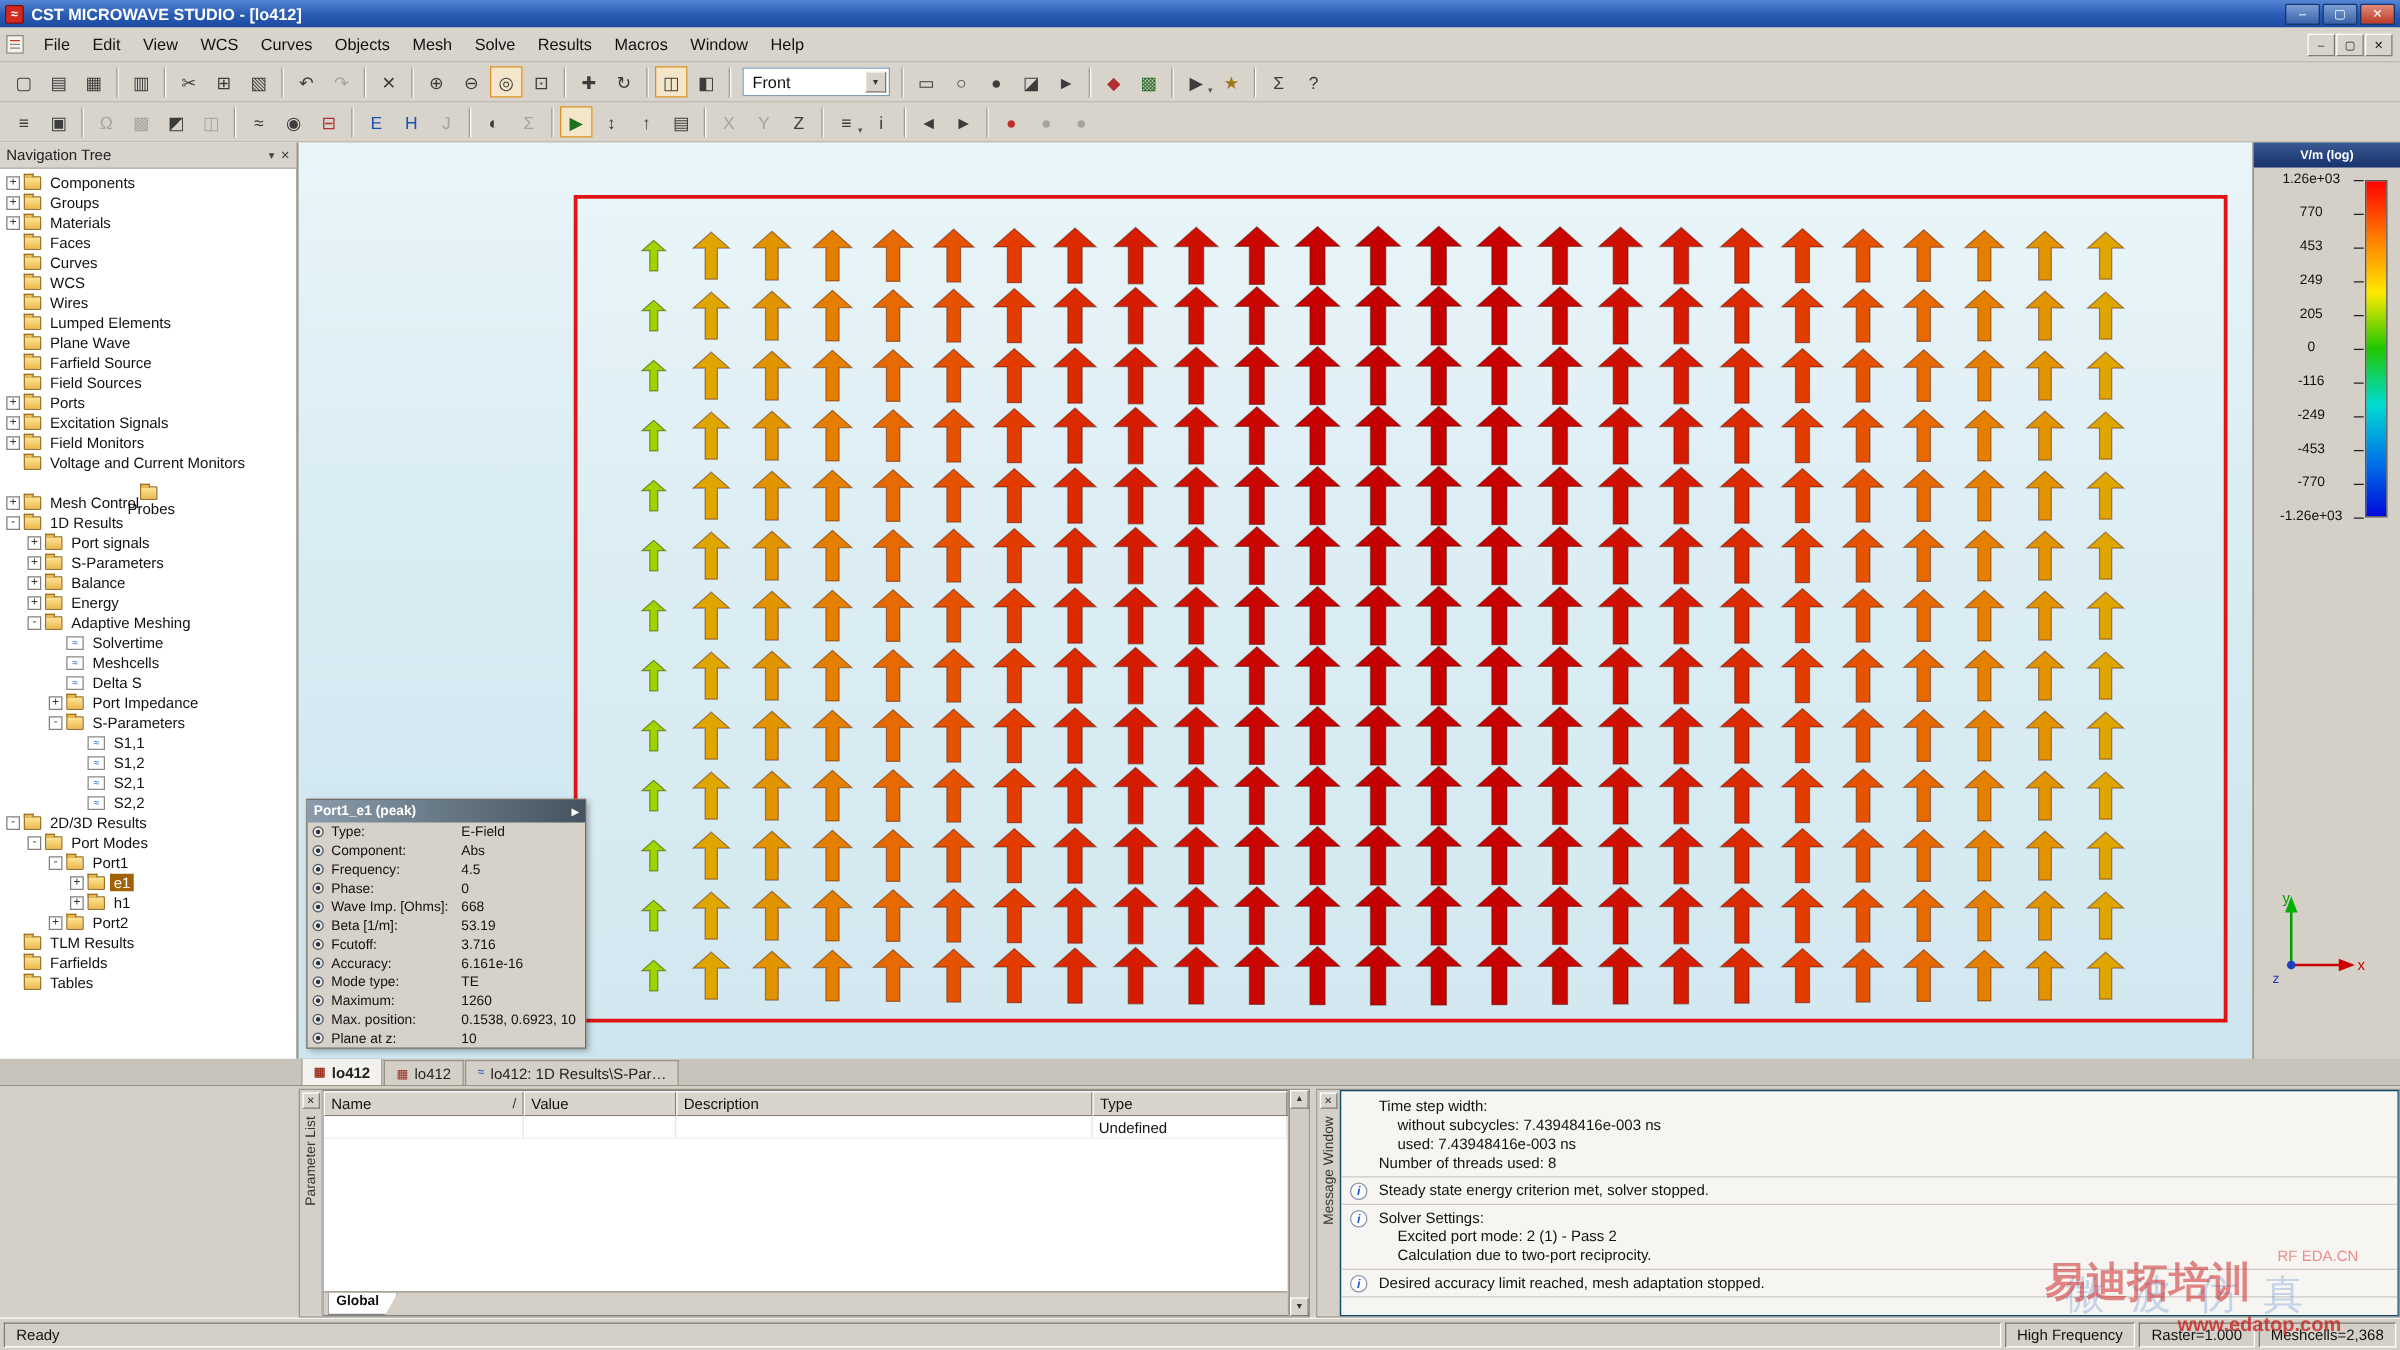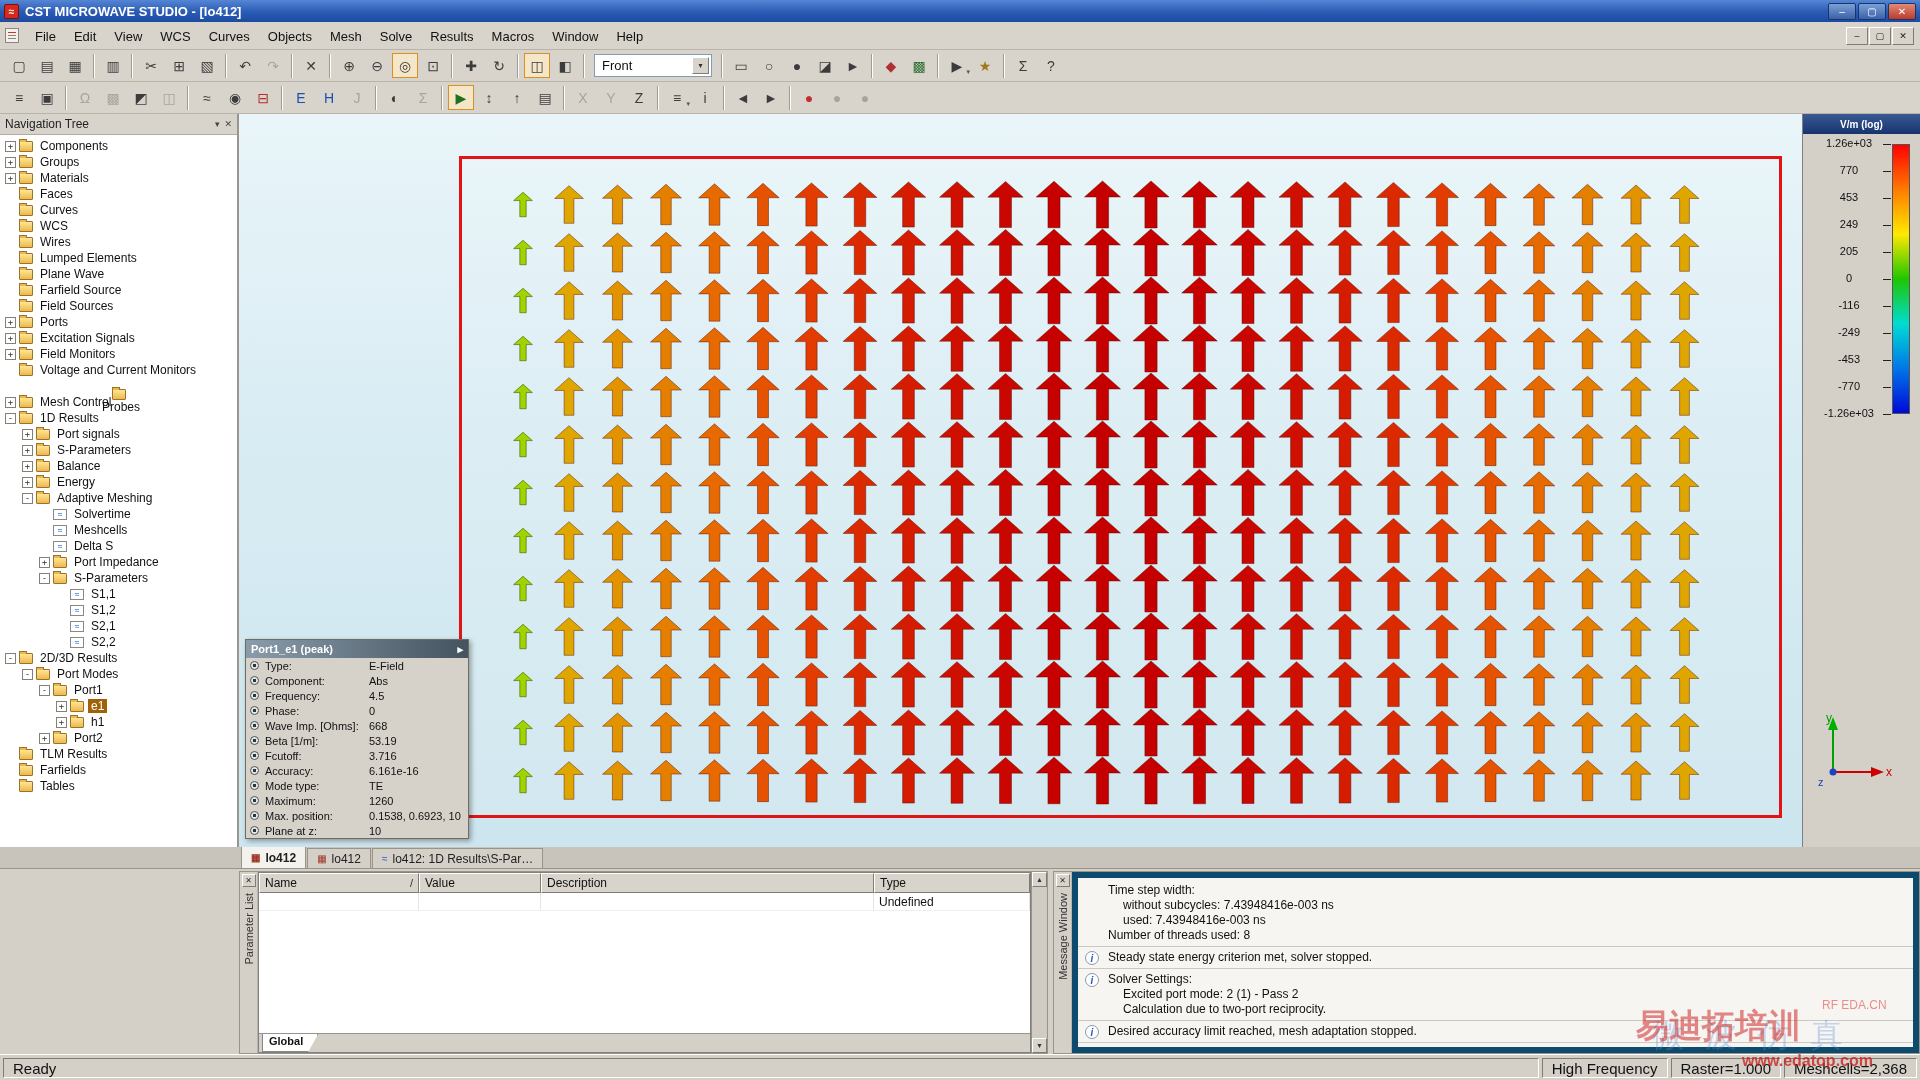--- a/index.html
+++ b/index.html
@@ -89,29 +89,29 @@
 .p-head .p-cell{border:1px solid;border-color:#fff #807c74 #807c74 #fff;display:flex;align-items:center;}
 .c0{width:160px;flex:none;} .c1{width:122px;flex:none;} .c2{width:333px;flex:none;} .c3{flex:1;}
 .p-row:not(.p-head) .p-cell{border-bottom:1px solid #efefef;}
 .sort{margin-left:auto;color:#333;font-size:11px;}
 .param-foot{height:19px;background:#d4d0c8;border-top:1px solid #989488;display:flex;align-items:stretch;padding-left:3px;flex:none;}
 .global-tab{font-size:11px;font-weight:bold;background:#fff;border:1px solid #888;border-top:none;padding:1px 14px 2px 6px;clip-path:polygon(0 0,100% 0,82% 100%,0 100%);color:#111;}
 .vscroll{width:16px;background:#d0ccc4;display:flex;flex-direction:column;border-left:1px solid #989488;flex:none;}
 .vscroll .sbtn{height:15px;font-size:7px;display:flex;align-items:center;justify-content:center;border:1px solid;border-color:#fff #807c74 #807c74 #fff;background:#d8d4cc;color:#333;}
 .vscroll .thumb{flex:1;}
 .msg-panel{flex:1;display:flex;border:1px solid #989488;background:#d4d0c8;margin-left:5px;}
-.msg-body{flex:1;background:#f6f5f2;border:6px solid #0c4a6e;overflow:hidden;padding:2px 0;}
+.msg-body{flex:1;background:#f6f5f2;border:1px solid #0c4a6e;overflow:hidden;padding:2px 0;}
 .msg-group{display:flex;border-bottom:1px solid #ccc9c2;padding:3px 7px;}
 .msg-icon{width:14px;height:14px;border-radius:50%;border:1px solid #8899aa;background:#fff;color:#2255cc;font-size:10px;font-weight:bold;font-style:italic;display:flex;align-items:center;justify-content:center;margin-right:9px;flex:none;margin-top:1px;}
 .msg-icon.empty{visibility:hidden;}
 .msg-line{font-size:12px;color:#111;line-height:15px;white-space:nowrap;}
 .msg-line.ind{padding-left:15px;}
 
 
-.statusbar{height:26px;background:#d4d0c8;border-top:1px solid #fff;display:flex;align-items:flex-end;padding:2px 3px;gap:3px;font-size:15px;}
+.statusbar{height:26px;background:#d4d0c8;border-top:1px solid #fff;display:flex;align-items:center;padding:2px 3px;gap:3px;font-size:12px;}
 .sb-panel{border:1px solid;border-color:#807c74 #fff #fff #807c74;height:20px;display:inline-flex;align-items:center;padding:0 9px;color:#111;white-space:nowrap;}
 .sb-left{flex:1;}
 
 
 .watermark{position:absolute;pointer-events:none;z-index:60;white-space:nowrap;}
 .wm-faint{left:1652px;top:1014px;font-size:32px;color:rgba(90,140,210,0.32);letter-spacing:6px;}
 .wm-brand{left:1636px;top:1004px;font-size:33px;font-weight:bold;color:rgba(205,40,40,0.55);}
 .wm-url{left:1742px;top:1052px;font-size:16px;font-weight:bold;color:rgba(200,30,30,0.78);}
 .wm-small{left:1822px;top:998px;font-size:12px;color:rgba(225,70,70,0.6);}
 </style>

